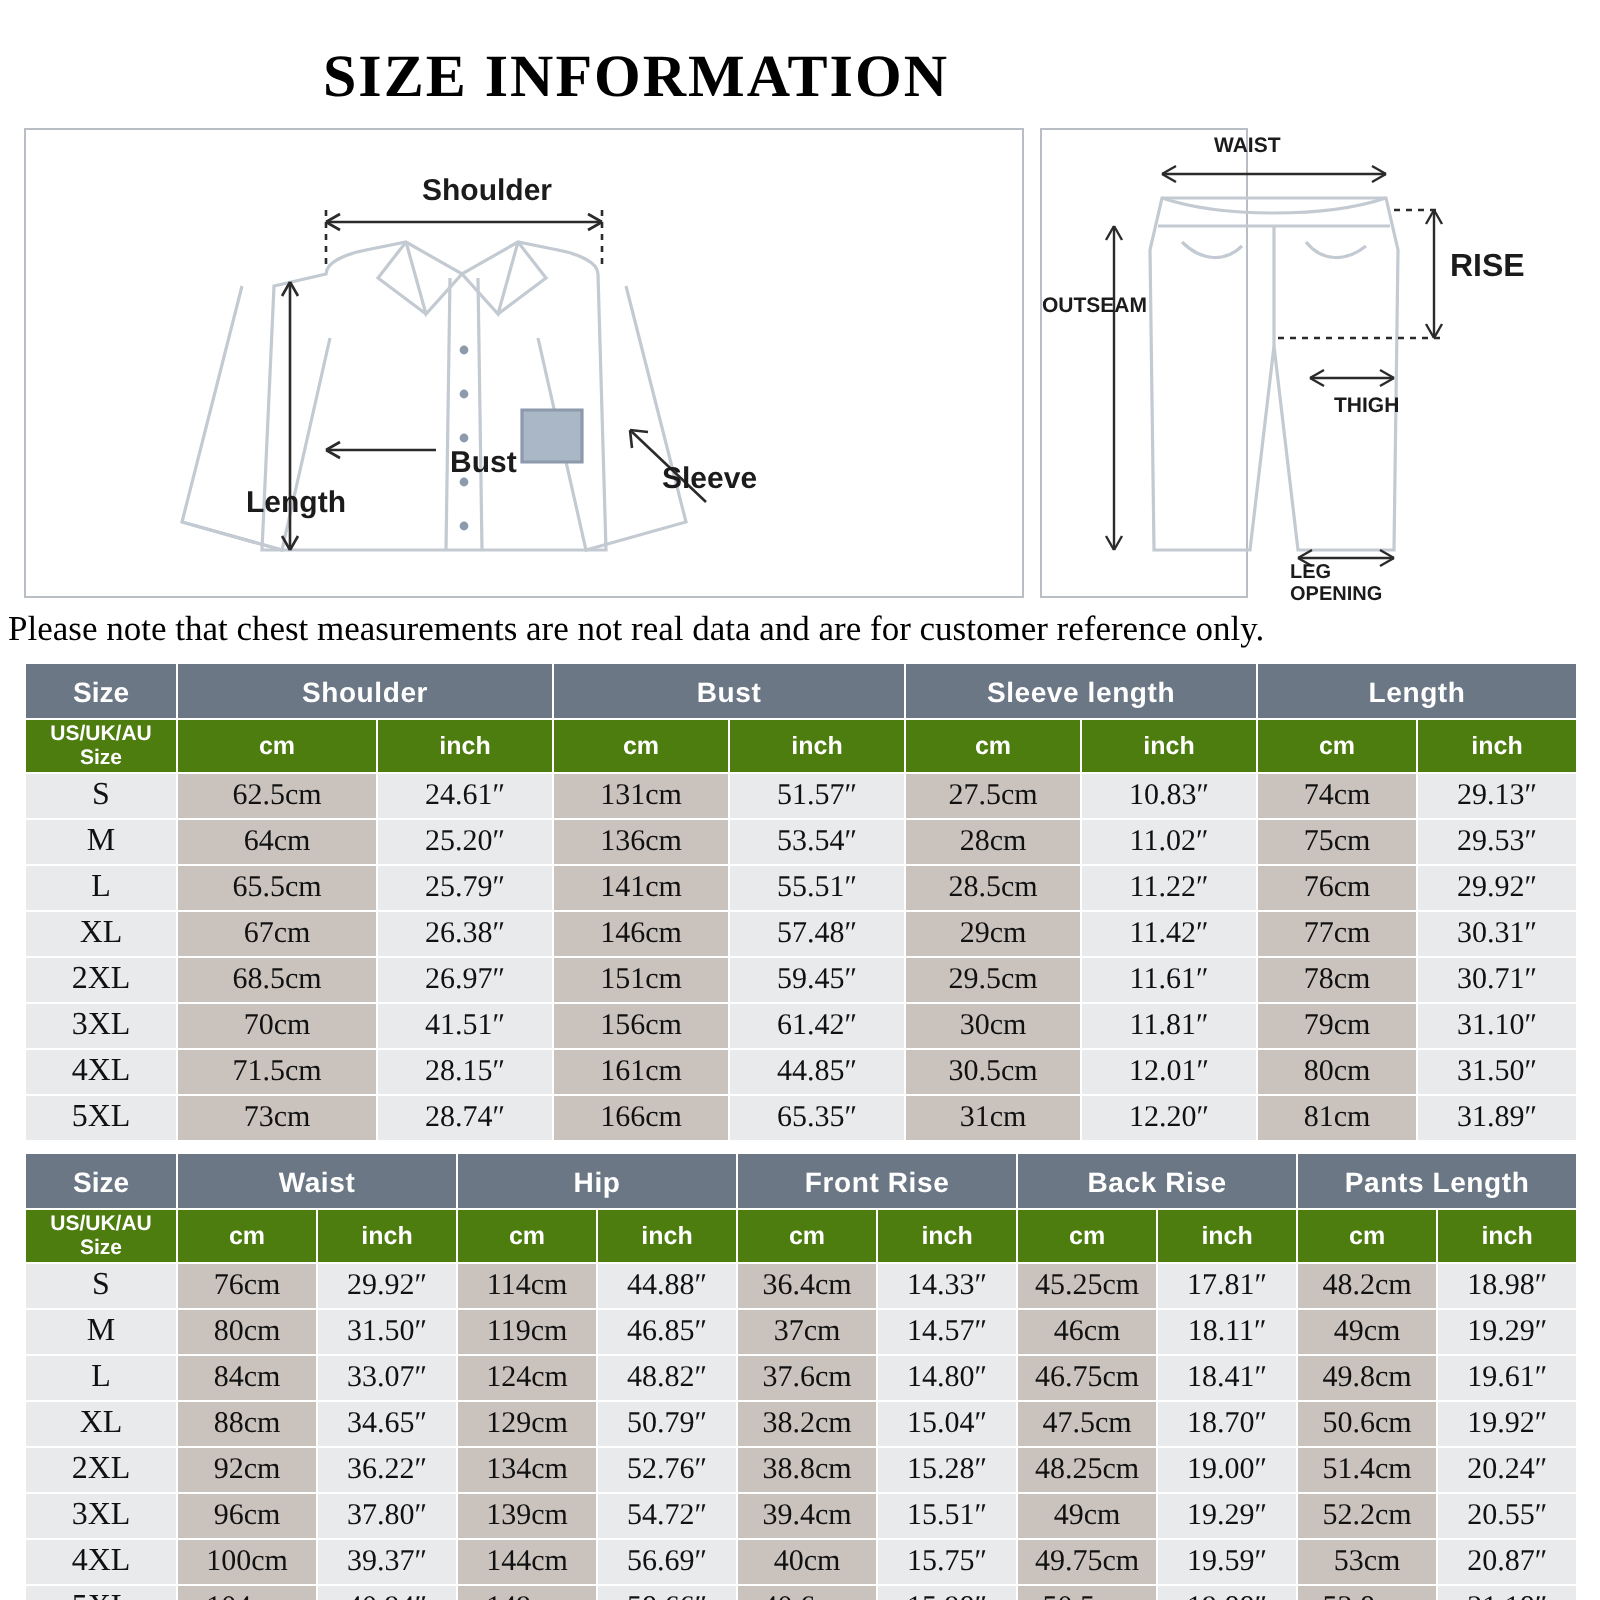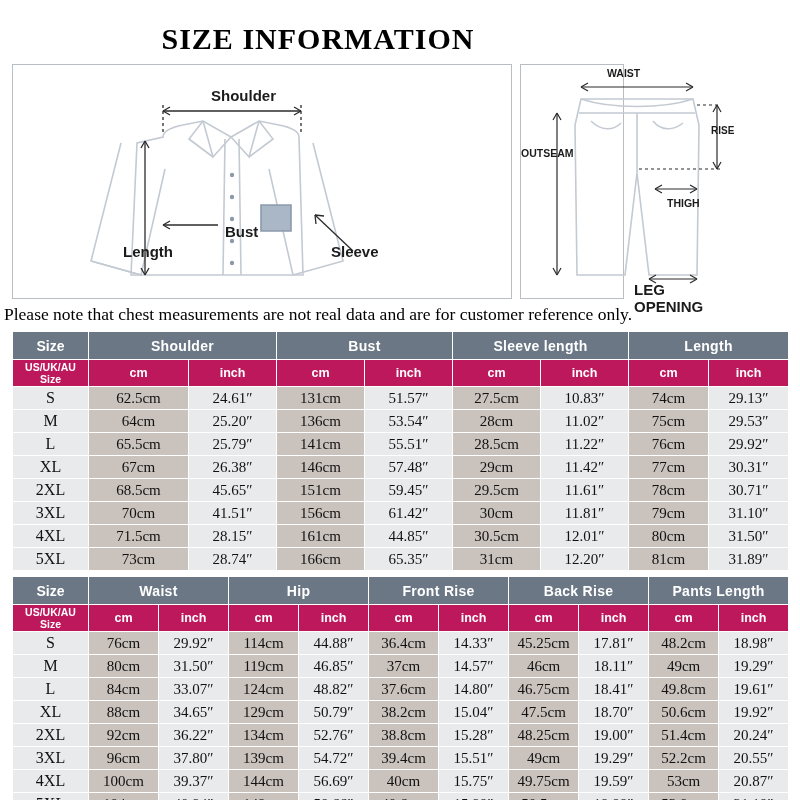--- a/index.html
+++ b/index.html
@@ -83,21 +83,21 @@
     height: 28px;
     letter-spacing: .3px;
   }
   .hdr-size {
     background: #6b7785;
     color: #ffffff;
     font-size: 14px;
     font-weight: bold;
   }
   .hdr-unit {
-    background: #be185d;
+    background: #4d7c0f;
     color: #ffffff;
     font-size: 12.5px;
     font-weight: bold;
     height: 26px;
   }
   .hdr-unit.sizecol {
     font-size: 10.5px;
     line-height: 12px;
     font-weight: bold;
   }
@@ -172,21 +172,21 @@
           <path d="M150 160 L205 160"></path>
           <path d="M150 160 l7 -4 M150 160 l7 4"></path>
 
           <path d="M340 186 L302 150"></path>
           <path d="M302 150 l9 1 M302 150 l1 9"></path>
         </g>
       </svg>
       <div class="dim-label" style="left:198px; top:22px; font-size:15px;">Shoulder</div>
       <div class="dim-label" style="left:212px; top:158px; font-size:15px;">Bust</div>
       <div class="dim-label" style="left:110px; top:178px; font-size:15px;">Length</div>
-      <div class="dim-label" style="left:318px; top:178px; font-size:15px;">Sleeve</div>
+      <div class="dim-label" style="left:318px; top:166px; font-size:15px;">Sleeve</div>
     </div>
 
     <div class="diagram-box pants">
       <svg class="pants-svg" width="266" height="233" viewBox="0 0 266 233">
         <g fill="none" stroke="#c3cad2" stroke-width="1.6">
           <path d="M60 34 L172 34 L178 60 L176 210 L128 210 L116 108 L104 210 L56 210 L54 60 Z"></path>
           <path d="M58 48 L174 48"></path>
           <path d="M60 34 C90 44 142 44 172 34"></path>
           <path d="M116 48 L116 108"></path>
           <path d="M70 56 C80 66 92 66 100 58"></path>
@@ -206,24 +206,24 @@
           <path d="M36 48 l-4 7 M36 48 l4 7 M36 210 l-4 -7 M36 210 l4 -7"></path>
 
           <path d="M134 124 L176 124"></path>
           <path d="M134 124 l7 -4 M134 124 l7 4 M176 124 l-7 -4 M176 124 l-7 4"></path>
 
           <path d="M128 214 L176 214"></path>
           <path d="M128 214 l7 -4 M128 214 l7 4 M176 214 l-7 -4 M176 214 l-7 4"></path>
         </g>
       </svg>
       <div class="dim-label" style="left:86px; top:2px; font-size:10.5px;">WAIST</div>
-      <div class="dim-label" style="left:190px; top:60px; font-size:10px;">RISE</div>
+      <div class="dim-label" style="left:204px; top:60px; font-size:16px;">RISE</div>
       <div class="dim-label" style="left:0px; top:82px; font-size:10.5px;">OUTSEAM</div>
       <div class="dim-label" style="left:146px; top:132px; font-size:10.5px;text-align:center;">THIGH</div>
-      <div class="dim-label" style="left:113px; top:216px; font-size:15px;">LEG OPENING</div>
+      <div class="dim-label" style="left:124px; top:216px; font-size:10px;">LEG OPENING</div>
     </div>
   </div>
 
   <div class="note">Please note that chest measurements are not real data and are for customer reference only.</div>
 
   <table>
     <colgroup>
       <col style="width:76px">
         <col style="width:100px">
         <col style="width:88px">
@@ -296,21 +296,21 @@
           <td class="cm-cell">146cm</td>
           <td class="in-cell">57.48″</td>
           <td class="cm-cell">29cm</td>
           <td class="in-cell">11.42″</td>
           <td class="cm-cell">77cm</td>
           <td class="in-cell">30.31″</td>
         </tr>
         <tr>
           <td class="size-cell">2XL</td>
           <td class="cm-cell">68.5cm</td>
-          <td class="in-cell">45.65″</td>
+          <td class="in-cell">26.97″</td>
           <td class="cm-cell">151cm</td>
           <td class="in-cell">59.45″</td>
           <td class="cm-cell">29.5cm</td>
           <td class="in-cell">11.61″</td>
           <td class="cm-cell">78cm</td>
           <td class="in-cell">30.71″</td>
         </tr>
         <tr>
           <td class="size-cell">3XL</td>
           <td class="cm-cell">70cm</td>

